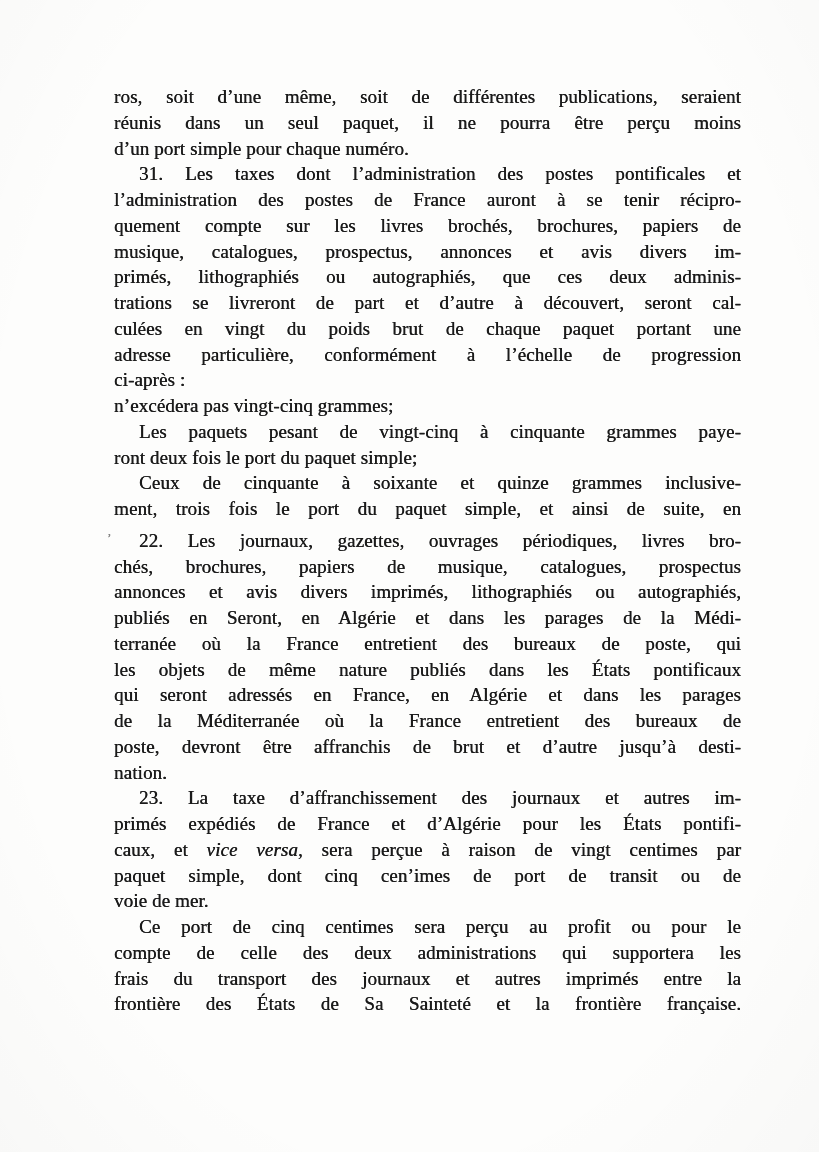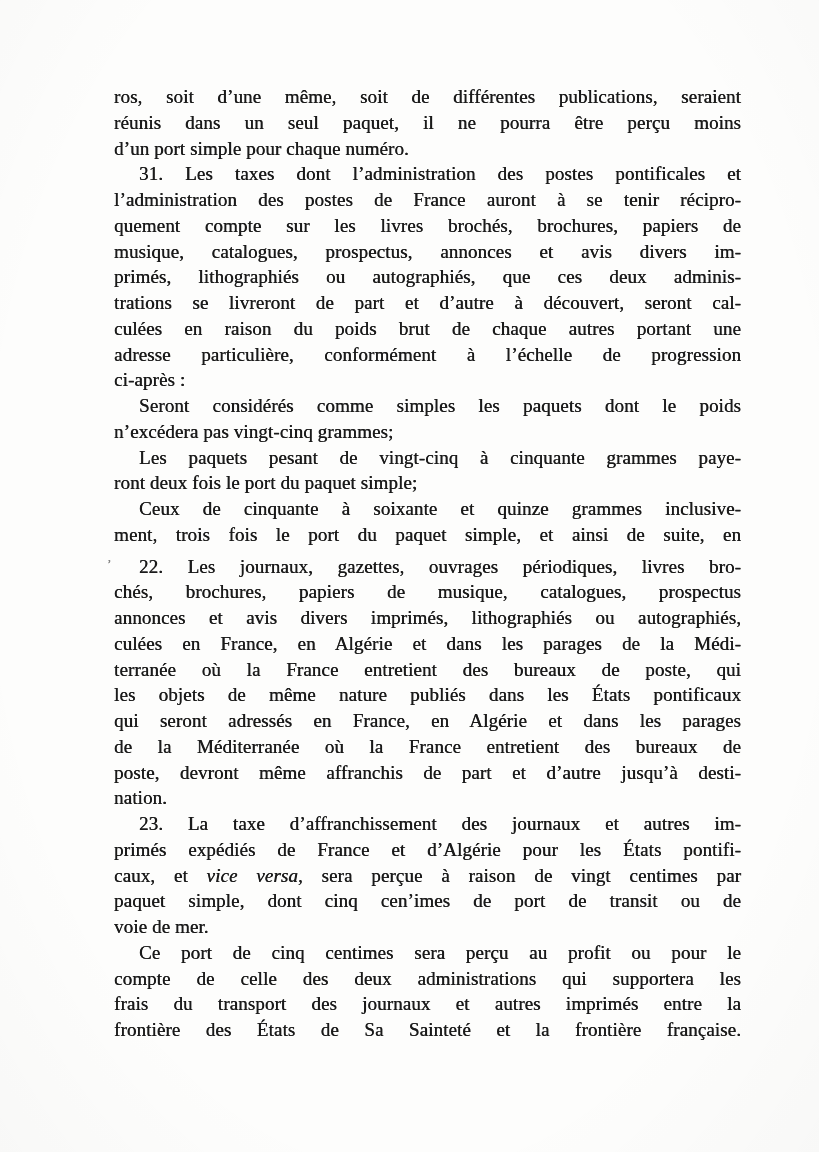--- a/index.html
+++ b/index.html
@@ -54,38 +54,37 @@
   <div class="text-block" style="color: rgb(27, 27, 27);">
       <div class="line"><span>ros, soit d’une même, soit de différentes publications, seraient</span></div>
       <div class="line"><span>réunis dans un seul paquet, il ne pourra être perçu moins</span></div>
       <div class="line para-end"><span>d’un port simple pour chaque numéro.</span></div>
       <div class="line indent"><span>31. Les taxes dont l’administration des postes pontificales et</span></div>
       <div class="line"><span>l’administration des postes de France auront à se tenir récipro-</span></div>
       <div class="line"><span>quement compte sur les livres brochés, brochures, papiers de</span></div>
       <div class="line"><span>musique, catalogues, prospectus, annonces et avis divers im-</span></div>
       <div class="line"><span>primés, lithographiés ou autographiés, que ces deux adminis-</span></div>
       <div class="line"><span>trations se livreront de part et d’autre à découvert, seront cal-</span></div>
-      <div class="line"><span>culées en raison du poids brut de chaque autres portant une</span></div>
+      <div class="line"><span>culées en vingt du poids brut de chaque paquet portant une</span></div>
       <div class="line"><span>adresse particulière, conformément à l’échelle de progression</span></div>
       <div class="line para-end"><span>ci-après :</span></div>
-      <div class="line indent"><span>Seront considérés comme simples les paquets dont le poids</span></div>
       <div class="line para-end"><span>n’excédera pas vingt-cinq grammes;</span></div>
       <div class="line indent"><span>Les paquets pesant de vingt-cinq à cinquante grammes paye-</span></div>
       <div class="line para-end"><span>ront deux fois le port du paquet simple;</span></div>
       <div class="line indent"><span>Ceux de cinquante à soixante et quinze grammes inclusive-</span></div>
       <div class="line"><span>ment, trois fois le port du paquet simple, et ainsi de suite, en</span></div>
       <div class="line indent gap-before"><span>22. Les journaux, gazettes, ouvrages périodiques, livres bro-</span><span class="premark">’</span></div>
       <div class="line"><span>chés, brochures, papiers de musique, catalogues, prospectus</span></div>
       <div class="line"><span>annonces et avis divers imprimés, lithographiés ou autographiés,</span></div>
-      <div class="line"><span>culées en France, en Algérie et dans les parages de la Médi-</span></div>
+      <div class="line"><span>publiés en Seront, en Algérie et dans les parages de la Médi-</span></div>
       <div class="line"><span>terranée où la France entretient des bureaux de poste, qui</span></div>
       <div class="line"><span>les objets de même nature publiés dans les États pontificaux</span></div>
       <div class="line"><span>qui seront adressés en France, en Algérie et dans les parages</span></div>
       <div class="line"><span>de la Méditerranée où la France entretient des bureaux de</span></div>
-      <div class="line"><span>poste, devront même affranchis de part et d’autre jusqu’à desti-</span></div>
+      <div class="line"><span>poste, devront être affranchis de brut et d’autre jusqu’à desti-</span></div>
       <div class="line para-end"><span>nation.</span></div>
       <div class="line indent"><span>23. La taxe d’affranchissement des journaux et autres im-</span></div>
       <div class="line"><span>primés expédiés de France et d’Algérie pour les États pontifi-</span></div>
       <div class="line"><span>caux, et </span><i>vice versa,</i><span> sera perçue à raison de vingt centimes par</span></div>
       <div class="line"><span>paquet simple, dont cinq cen’imes de port de transit ou de</span></div>
       <div class="line para-end"><span>voie de mer.</span></div>
       <div class="line indent"><span>Ce port de cinq centimes sera perçu au profit ou pour le</span></div>
       <div class="line"><span>compte de celle des deux administrations qui supportera les</span></div>
       <div class="line"><span>frais du transport des journaux et autres imprimés entre la</span></div>
       <div class="line"><span>frontière des États de Sa Sainteté et la frontière française.</span></div>

